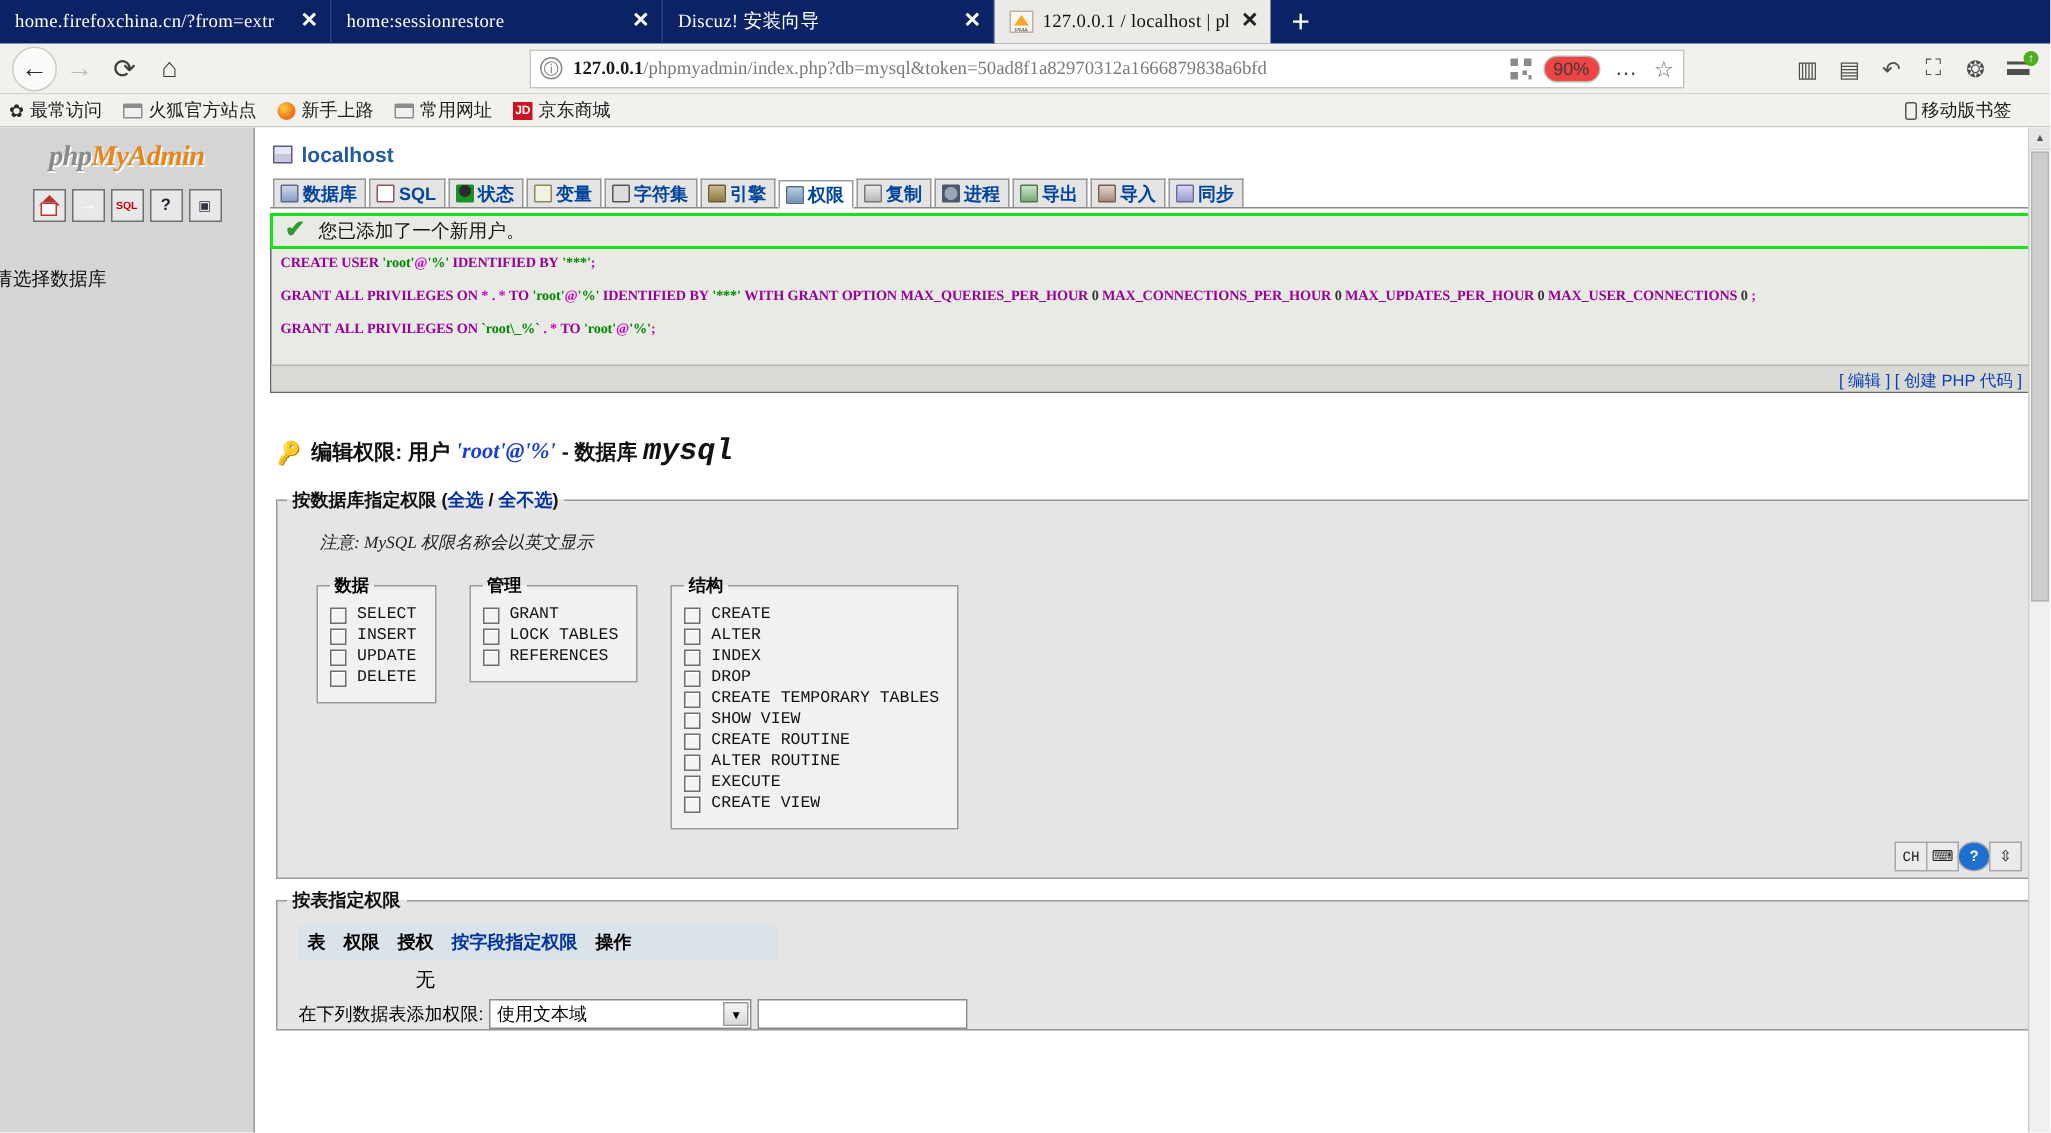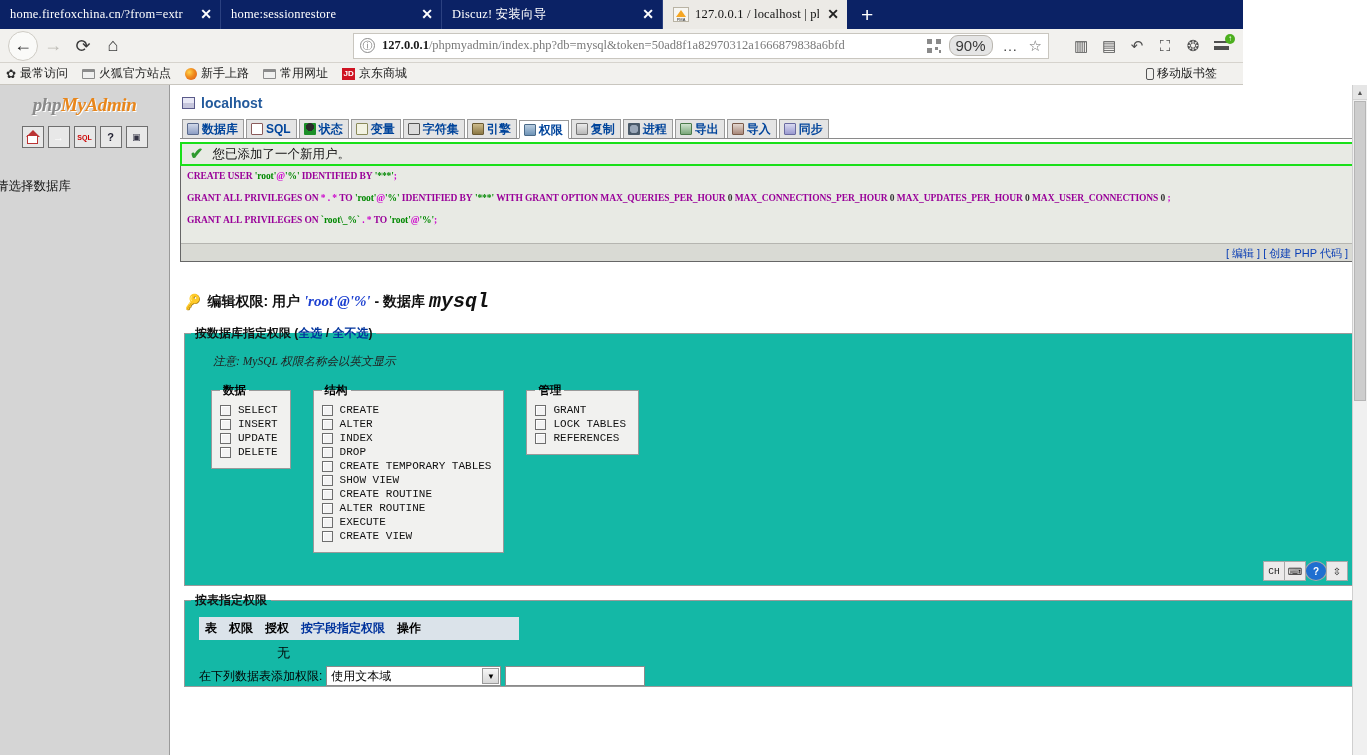--- a/index.html
+++ b/index.html
@@ -5,21 +5,21 @@
   * { box-sizing: border-box; }
   html, body {
     margin: 0; padding: 0;
     width: 1367px; height: 755px;
     overflow: hidden;
     font-family: "Liberation Sans", sans-serif;
     background: #fff;
   }
 
   
-  #browser { width: 1243px; }
+  #browser { width: 1367px; }
 
   .tabstrip {
     height: 29px;
     background: #0b2265;
     display: flex;
     align-items: stretch;
     position: relative;
   }
   .tab {
     display: flex; align-items: center;
@@ -158,24 +158,24 @@
     background:
       linear-gradient(#8a8a8a,#8a8a8a) 0 0/5px 5px no-repeat,
       linear-gradient(#8a8a8a,#8a8a8a) 9px 0/5px 5px no-repeat,
       linear-gradient(#8a8a8a,#8a8a8a) 0 9px/5px 5px no-repeat,
       linear-gradient(#8a8a8a,#8a8a8a) 8px 8px/3px 3px no-repeat,
       linear-gradient(#8a8a8a,#8a8a8a) 12px 11px/2px 3px no-repeat;
   }
   .zoombadge {
     border: 1px solid #b9b6af;
     border-radius: 9px;
-    font-size: 15px;
+    font-size: 12px;
     padding: 1px 6px;
     color: #3a3a3a;
-    background: #e5e5e5;
+    background: #ef4444;
     margin-right: 10px;
     flex: 0 0 auto;
     font-family: "Liberation Sans", sans-serif;
   }
   .dots { font-size: 15px; color: #4a4a4a; margin-right: 10px; letter-spacing: 1px; flex: 0 0 auto;}
   .star { font-size: 15px; color: #6b6b6b; flex: 0 0 auto; }
   .toolbar-right {
     display: flex; align-items: center;
     margin-left: auto;
     padding-left: 12px;
@@ -473,21 +473,21 @@
     flex: 0 0 auto;
   }
   .edit-head .uq { color: #1b3fd0; font-style: italic; font-family: "Liberation Serif", serif; font-size: 15px;}
   .edit-head .dbn { font-style: italic; font-family: Liberation Mono, monospace; font-size: 20px;}
 
   
   fieldset.pma-fs {
     border: 1px solid #9a9a9a;
     margin: 0 0 6px 4px;
     padding: 0;
-    background: #14b8a6;
+    background: #e5e5e5;
   }
   fieldset.pma-fs > legend {
     font-size: 12px;
     font-weight: bold;
     padding: 0 4px;
     margin-left: 6px;
     color: #111;
   }
   fieldset.pma-fs > legend a { color: #00339c; text-decoration: none; }
 
@@ -847,20 +847,36 @@
               <span class="ck"></span>
               <span>UPDATE</span>
             </label>
           <label class="ck-row">
               <span class="ck"></span>
               <span>DELETE</span>
             </label>
         </fieldset>
 
         <fieldset class="priv-group">
+          <legend>管理</legend>
+          <label class="ck-row">
+              <span class="ck"></span>
+              <span>GRANT</span>
+            </label>
+          <label class="ck-row">
+              <span class="ck"></span>
+              <span>LOCK TABLES</span>
+            </label>
+          <label class="ck-row">
+              <span class="ck"></span>
+              <span>REFERENCES</span>
+            </label>
+        </fieldset>
+
+        <fieldset class="priv-group">
           <legend>结构</legend>
           <label class="ck-row">
               <span class="ck"></span>
               <span>CREATE</span>
             </label>
           <label class="ck-row">
               <span class="ck"></span>
               <span>ALTER</span>
             </label>
           <label class="ck-row">
@@ -887,36 +903,20 @@
               <span class="ck"></span>
               <span>ALTER ROUTINE</span>
             </label>
           <label class="ck-row">
               <span class="ck"></span>
               <span>EXECUTE</span>
             </label>
           <label class="ck-row">
               <span class="ck"></span>
               <span>CREATE VIEW</span>
-            </label>
-        </fieldset>
-
-        <fieldset class="priv-group">
-          <legend>管理</legend>
-          <label class="ck-row">
-              <span class="ck"></span>
-              <span>GRANT</span>
-            </label>
-          <label class="ck-row">
-              <span class="ck"></span>
-              <span>LOCK TABLES</span>
-            </label>
-          <label class="ck-row">
-              <span class="ck"></span>
-              <span>REFERENCES</span>
             </label>
         </fieldset>
 
       </div>
 
       <div class="fs-tools">
         <div class="tool ch">CH</div>
         <div class="tool">⌨</div>
         <div class="tool" style="color:#fff;background:#1f6fd0;border-radius:50%;font-weight:bold;">?</div>
         <div class="tool">⇳</div>

